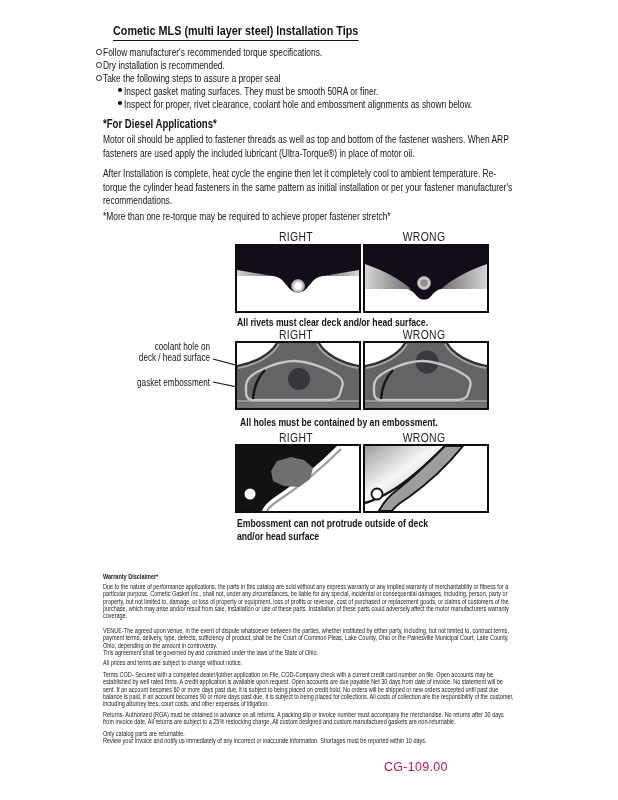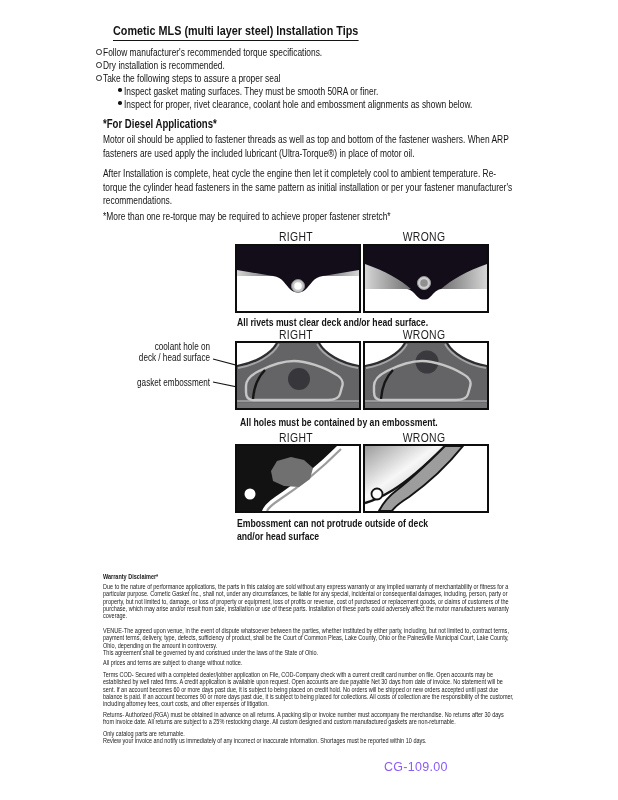--- a/index.html
+++ b/index.html
@@ -14,21 +14,21 @@
   .marker1{position:absolute;width:3.5px;height:3.5px;border:1px solid #2a2a2a;border-radius:50%;}
   .marker2{position:absolute;width:3.6px;height:3.6px;background:#141414;border-radius:50%;}
   .h2{font-size:12px;font-weight:bold;white-space:nowrap;}
   .para{font-size:10.5px;line-height:13.6px;width:515px;}
   .dlabel{width:122px;text-align:center;font-size:13px;letter-spacing:0.4px;color:#1c1c1c;}
   .panel{position:absolute;width:122px;height:65px;border:2px solid #0d0d0d;background:#fff;line-height:0;}
   .caption{font-size:10.8px;font-weight:bold;line-height:12.5px;white-space:nowrap;}
   .sidelabel{font-size:10.2px;line-height:11.2px;text-align:right;width:140px;}
   .fine{font-size:6.9px;line-height:7.3px;width:515px;color:#1a1a1a;}
   .fineb{font-weight:bold;}
-  .pagenum{font-size:12.5px;color:#8b5cf6;letter-spacing:0.3px;}
+  .pagenum{font-size:12.5px;color:#be185d;letter-spacing:0.3px;}
 </style>
 </head>
 <body>
 
 <div class="page">
 
   <svg width="0" height="0" style="position:absolute">
     <defs>
       <linearGradient id="wedgeL" x1="0" y1="0" x2="1" y2="0">
         <stop offset="0" stop-color="#d6d6d6"></stop>

